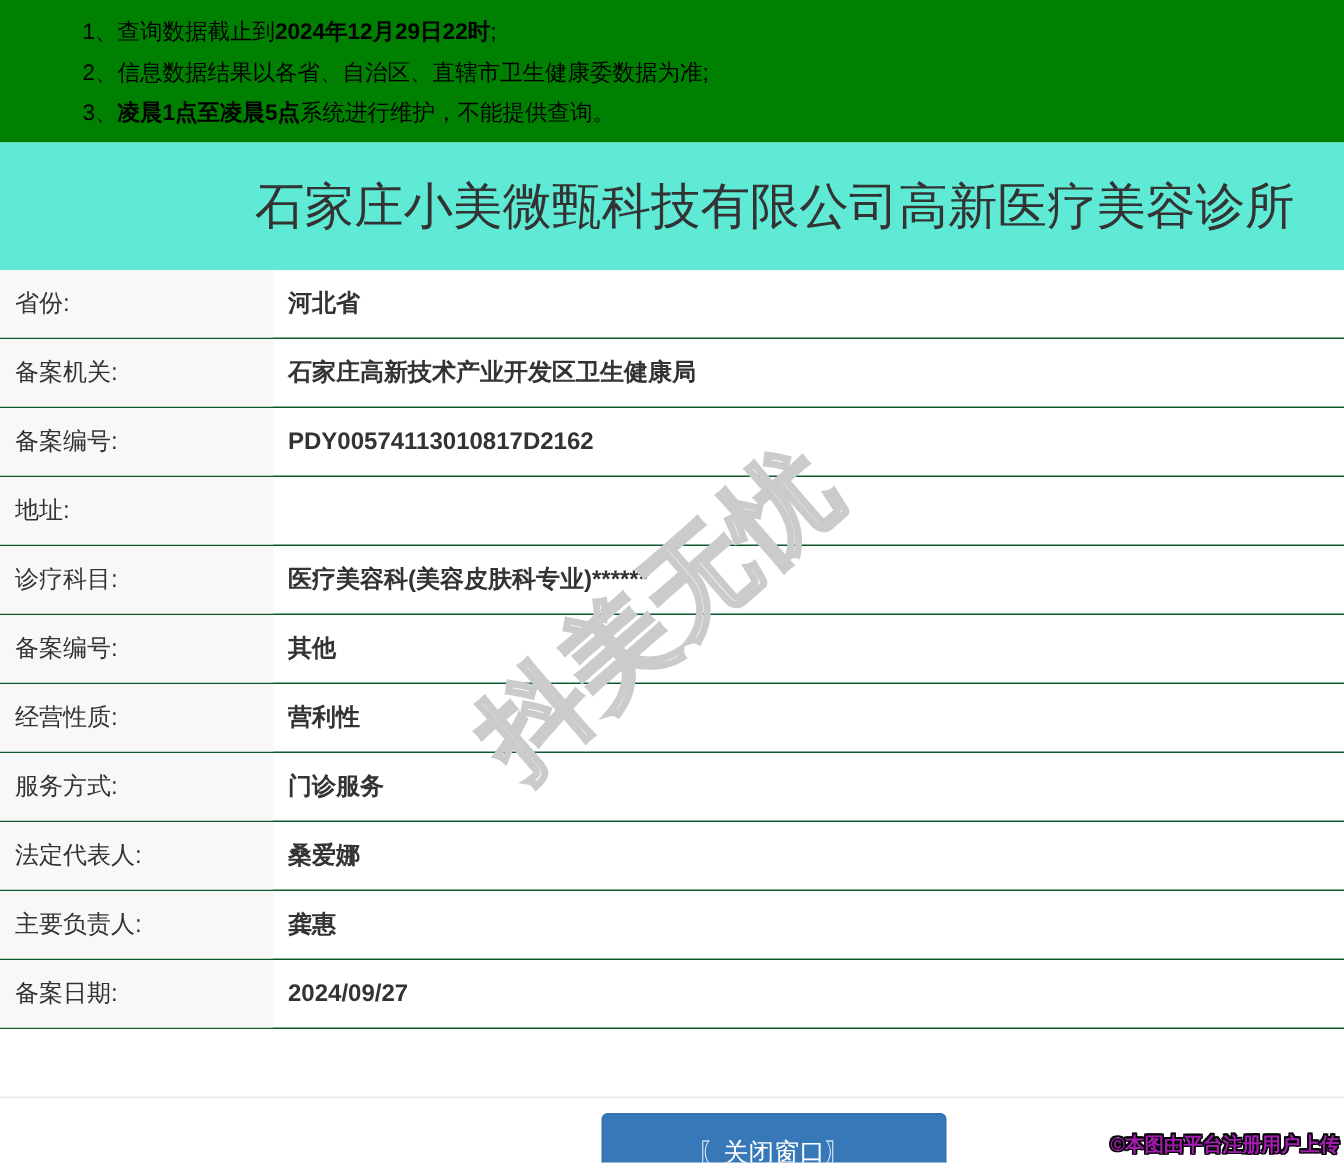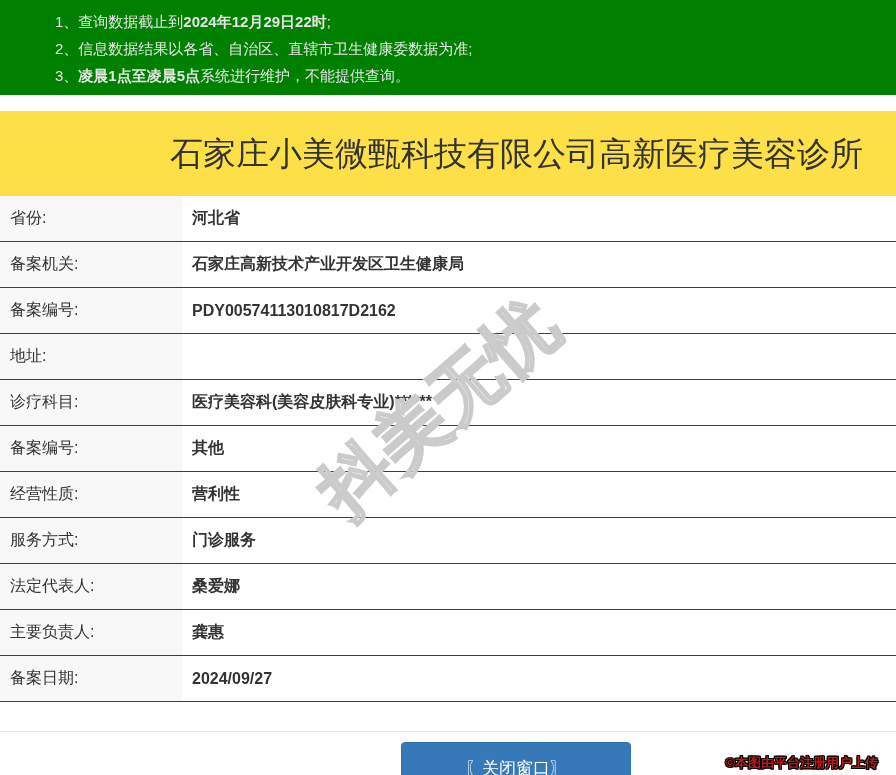--- a/index.html
+++ b/index.html
@@ -6,27 +6,27 @@
   html,body { width:896px; height:775px; }
   body {
     font-family:"Liberation Sans","DejaVu Sans",sans-serif;
     background:#ffffff; overflow:hidden;
   }
   #page { position:relative; width:896px; height:775px; overflow:hidden; background:#fff; }
 
   
   .notice-bar {
     width:100%; height:95px; background:#008000;
-    padding:8px 10px 15px 55px; color:#e5e5e5; font-size:15px;
+    padding:8px 10px 15px 55px; color:#000000; font-size:15px;
   }
   .notice-line { line-height:27px; white-space:nowrap; }
   .notice-line .bold-seg { font-weight:bold; }
 
   
-  .title-section { position:relative; height:85px; background:#fde047;margin-top:16px; }
+  .title-section { position:relative; height:85px; background:#5eead4; }
   .page-title {
     position:absolute; left:170px; top:50%; transform:translateY(-50%);
     font-size:33px; color:#333333; white-space:nowrap; font-weight:400;
   }
 
   
   .info-table { width:100%; }
   .info-row {
     display:flex; height:46px; border-bottom:1px solid #0e5a2f;
     font-size:16px; color:#333333; align-items:stretch;
@@ -54,22 +54,22 @@
     position:absolute; left:0; top:731px; width:896px; height:1px;
     background:#e8e8e8;
   }
   .close-button {
     position:absolute; left:401px; top:742px; width:230px; height:46px;
     background:#3779b8; border:1px solid #3172ae; border-radius:4px;
     color:#ffffff; font-size:17px; text-align:center; padding-top:9px;
     cursor:pointer; font-family:inherit; line-height:1.2; display:block;
   }
   .copyright-note {
-    position:absolute; right:18px; top:754px; z-index:6;
-    font-size:13px; font-weight:bold; color:#b91c1c; white-space:nowrap;
+    position:absolute; right:3px; top:754px; z-index:6;
+    font-size:13px; font-weight:bold; color:#a21caf; white-space:nowrap;
     text-shadow:
       1px 0 0 #000, -1px 0 0 #000, 0 1px 0 #000, 0 -1px 0 #000,
       1px 1px 0 #000, -1px -1px 0 #000, 1px -1px 0 #000, -1px 1px 0 #000;
   }
 </style>
 </head>
 <body>
 
 <div id="page">
 

